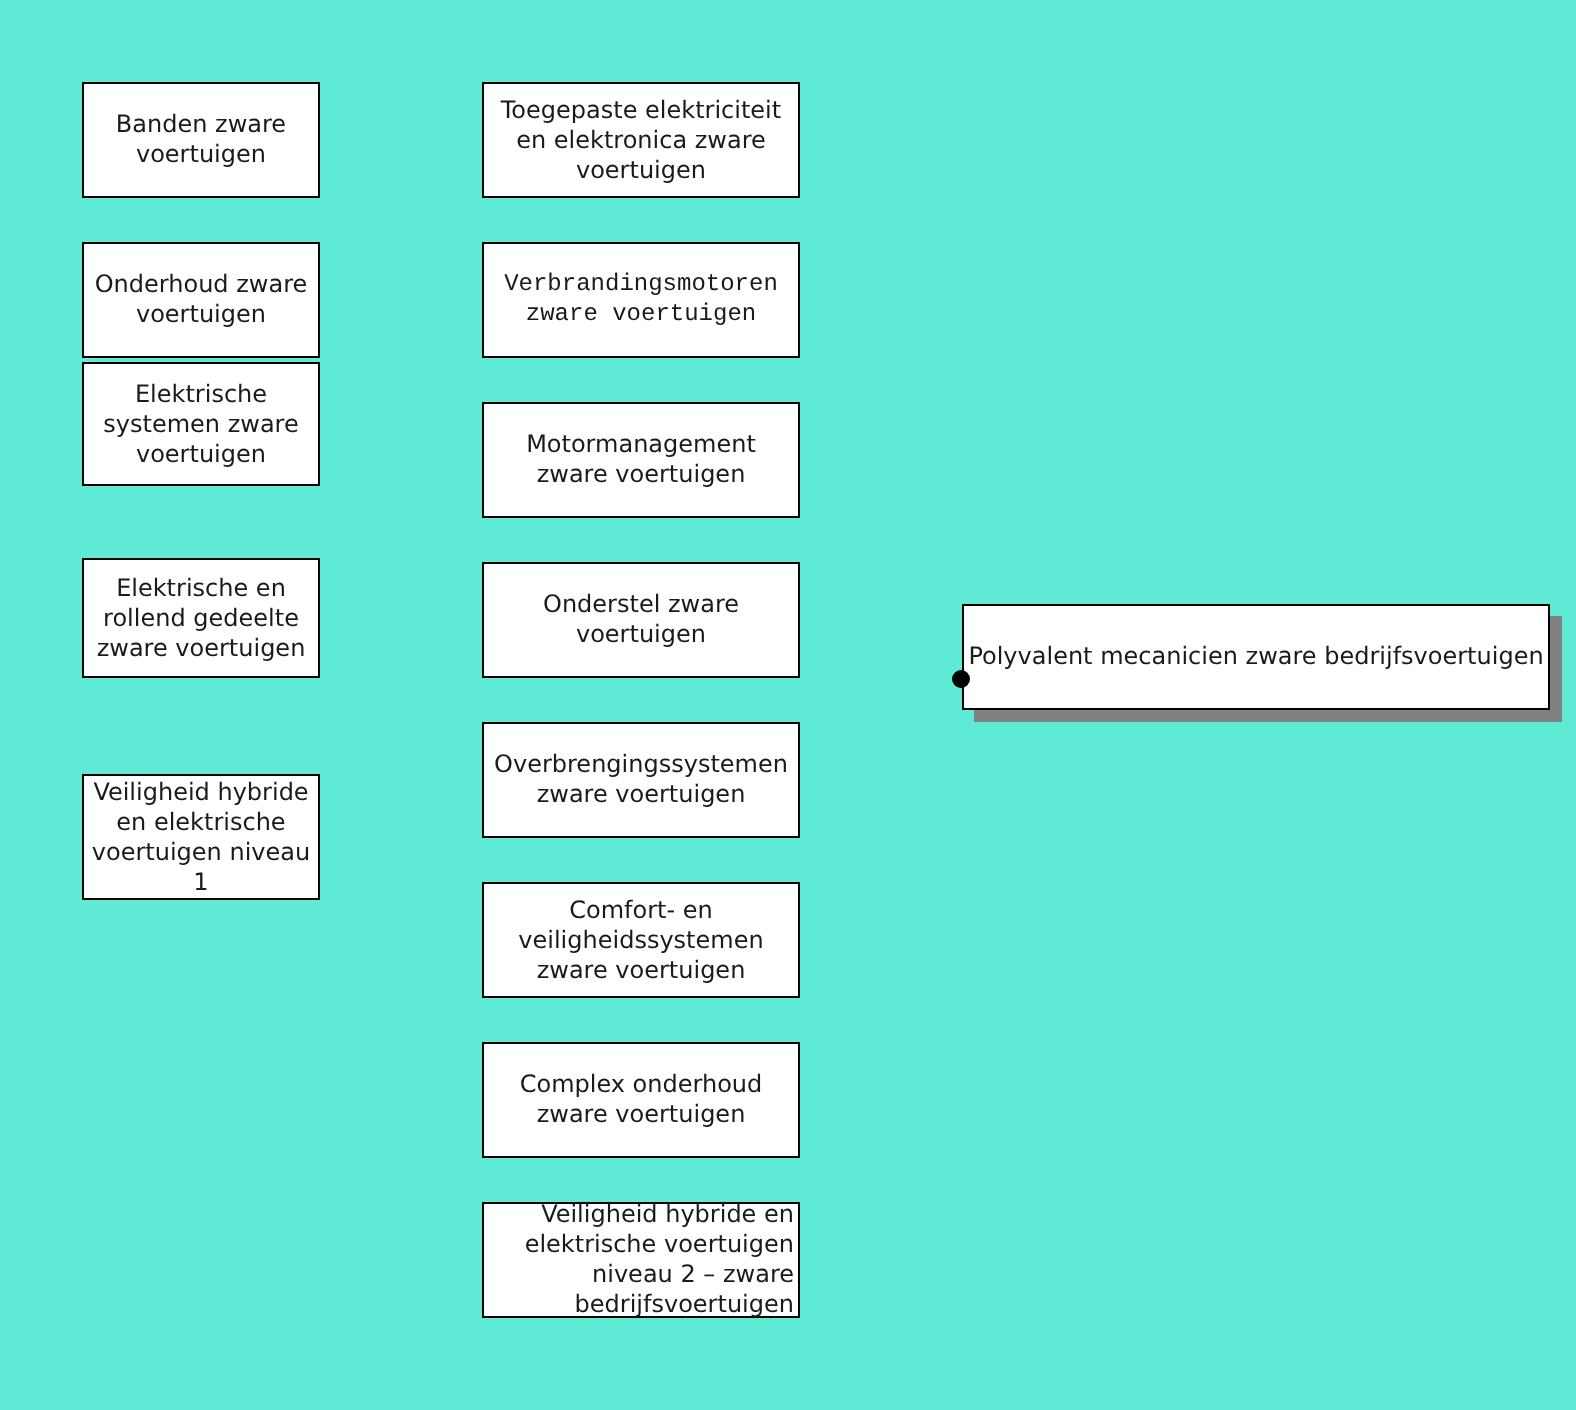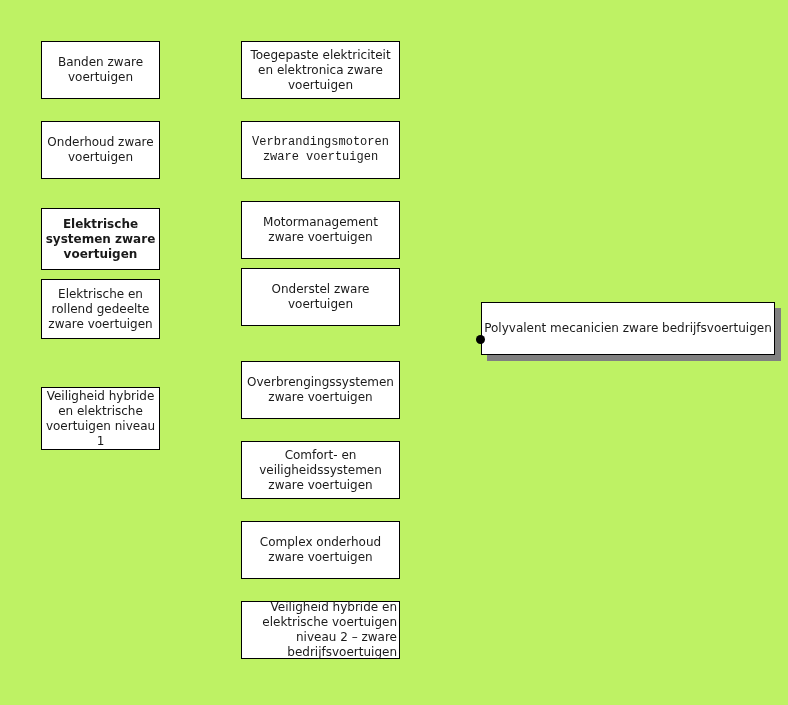--- a/index.html
+++ b/index.html
@@ -10,49 +10,49 @@
     width: 788px;
     height: 705px;
     background: #000000;
     font-family: "DejaVu Sans", "Liberation Sans", sans-serif;
     overflow: hidden;
   }
   #canvas {
     position: relative;
     width: 788px;
     height: 705px;
-    background: #bef264;
+    background: #5eead4;
   }
   .node {
     position: absolute;
     box-sizing: border-box;
     background: #ffffff;
     border: 1px solid #000000;
     color: #1a1a1a;
     font-size: 12px;
     line-height: 15px;
     display: flex;
     align-items: center;
     justify-content: center;
     text-align: center;
     padding: 1px 2px;
   }
   
   .c1 { left: 41px; width: 119px; }
   .c1.b0 { top: 41px;  height: 58px; }
   .c1.b1 { top: 121px; height: 58px; }
-  .c1.b2 { top: 208px; height: 62px; font-weight: bold; }
+  .c1.b2 { top: 181px; height: 62px; }
   .c1.b3 { top: 279px; height: 60px; }
   .c1.b4 { top: 359px; height: 63px; margin-top: 28px; }
   
   .c2 { left: 241px; width: 159px; height: 58px; }
   .c2.b0 { top: 41px; }
   .c2.b1 { top: 121px; font-family: Liberation Mono, monospace; }
   .c2.b2 { top: 201px; }
-  .c2.b3 { top: 268px; text-align: center; }
+  .c2.b3 { top: 281px; text-align: center; }
   .c2.b4 { top: 361px; }
   .c2.b5 { top: 441px; }
   .c2.b6 { top: 521px; }
   .c2.b7 { top: 601px; text-align: right; }
   
   .target {
     left: 481px;
     top: 302px;
     width: 294px;
     height: 53px;

